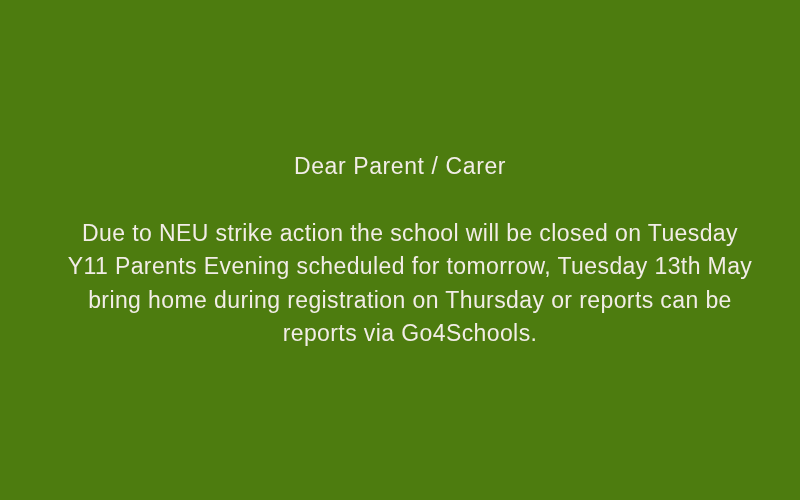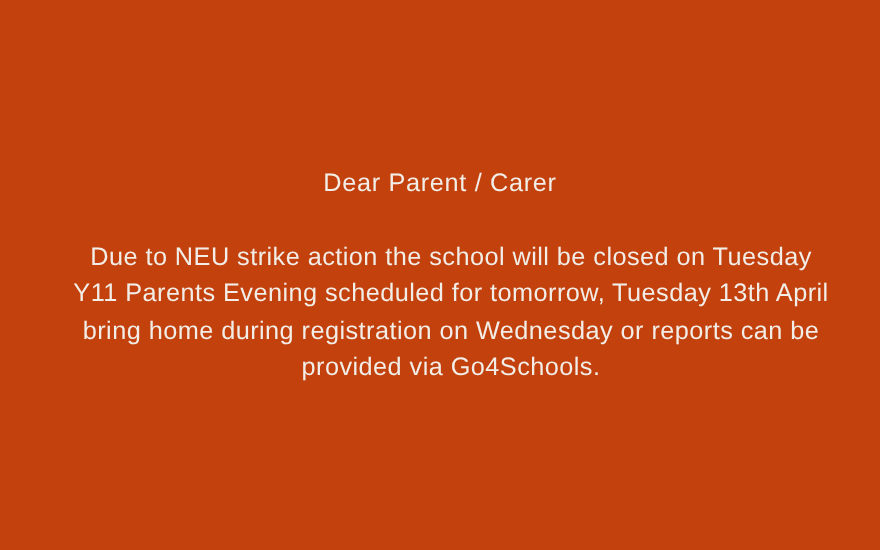--- a/index.html
+++ b/index.html
@@ -3,21 +3,21 @@
 <meta charset="utf-8">
 <style>
   html, body {
     margin: 0;
     padding: 0;
   }
   .canvas {
     position: relative;
     width: 800px;
     height: 500px;
-    background: #c2410c;
+    background: #4d7c0f;
     overflow: hidden;
     font-family: "Liberation Sans", sans-serif;
   }
   .notice {
     position: absolute;
     inset: 0;
     display: flex;
     flex-direction: column;
     justify-content: center;
     align-items: center;
@@ -43,18 +43,18 @@
   }
 </style>
 </head>
 <body>
 
 <div class="canvas">
   <div class="notice">
     <div class="greeting">Dear Parent / Carer</div>
     <div class="body-block">
       <div class="body-line">Due to NEU strike action the school will be closed on Tuesday</div>
-      <div class="body-line">Y11 Parents Evening scheduled for tomorrow, Tuesday 13th April</div>
-      <div class="body-line">bring home during registration on Wednesday or reports can be</div>
-      <div class="body-line">provided via Go4Schools.</div>
+      <div class="body-line">Y11 Parents Evening scheduled for tomorrow, Tuesday 13th May</div>
+      <div class="body-line">bring home during registration on Thursday or reports can be</div>
+      <div class="body-line">reports via Go4Schools.</div>
     </div>
   </div>
 </div>
 
 </body></html>

